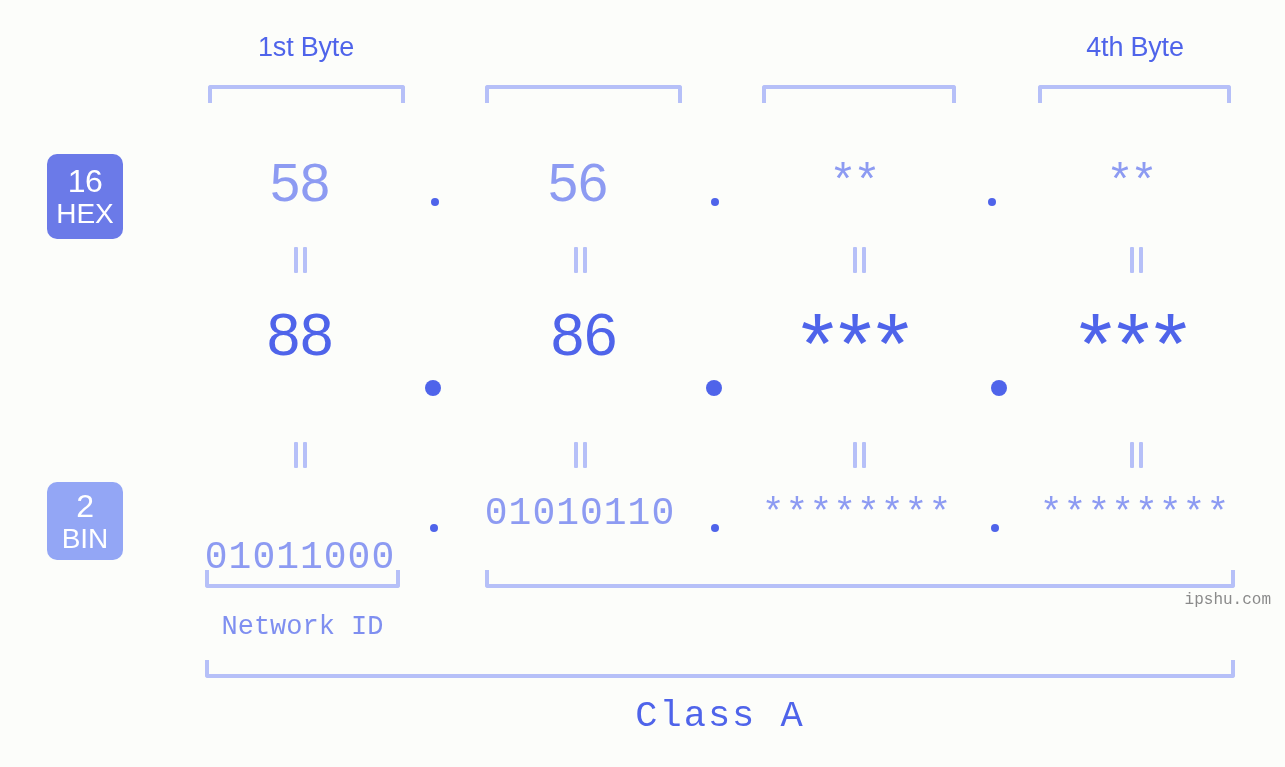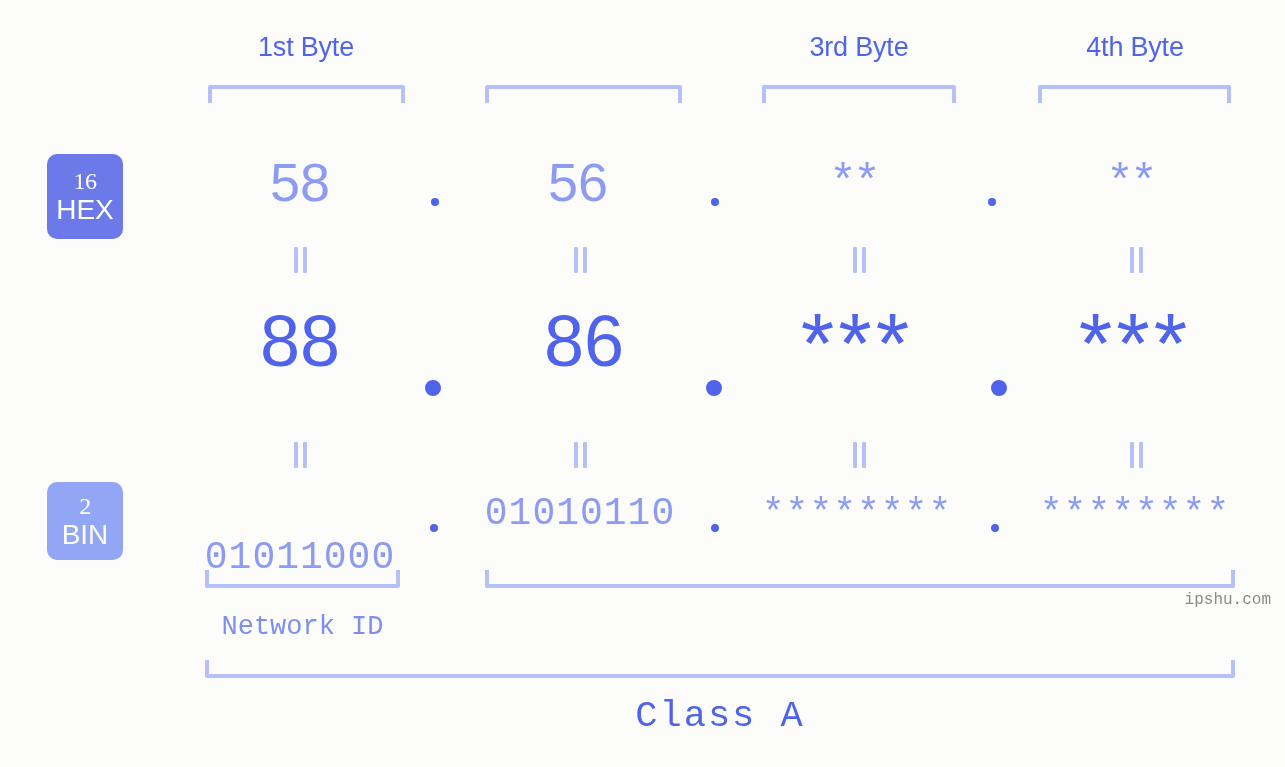--- a/index.html
+++ b/index.html
@@ -63,24 +63,23 @@
     border-radius: 10px;
     color: #ffffff;
     text-align: center;
     display: flex;
     flex-direction: column;
     align-items: center;
     justify-content: center;
     line-height: 1;
   }
   .base-badge .num {
-    font-size: 24px;
+    font-size: 32px;
     font-weight: 400;
     letter-spacing: -0.5px;
-    font-family: Liberation Serif, serif;
   }
   .base-badge .name {
     font-size: 28px;
     font-weight: 400;
     margin-top: 3px;
     letter-spacing: 0px;
   }
 
   
   .cell {
@@ -97,21 +96,21 @@
     color: #8d9bf2;
     top: 155px;
   }
   .hex-row .cell.stars {
     font-size: 46px;
     letter-spacing: 6px;
   }
 
   .dec-row .cell {
     font-family: "Liberation Sans", sans-serif;
-    font-size: 72px;
+    font-size: 60px;
     color: #4f64ea;
     top: 305px;
   }
   .dec-row .cell.stars {
     font-size: 86px;
     letter-spacing: 4px;
     top: 300px;
   }
 
   .bin-row .cell {
@@ -181,21 +180,20 @@
     color: #8a8a8a;
     letter-spacing: 0px;
   }
 </style>
 </head>
 <body>
 
 <div id="stage">
 
   <div class="byte-header" style="left:206px;">1st Byte</div>
-  <div class="byte-header" style="left:759px;">3rd Byte</div>
   <div class="byte-header" style="left:1035px;">4th Byte</div>
 
   <div class="bracket-down" style="left:208px;  top:85px; width:197px;"></div>
   <div class="bracket-down" style="left:485px;  top:85px; width:197px;"></div>
   <div class="bracket-down" style="left:762px;  top:85px; width:194px;"></div>
   <div class="bracket-down" style="left:1038px; top:85px; width:193px;"></div>
 
   <div class="base-badge" style="top:154px; height:85px; background:#6b7ae8;">
     <span class="num">16</span>
     <span class="name">HEX</span>

